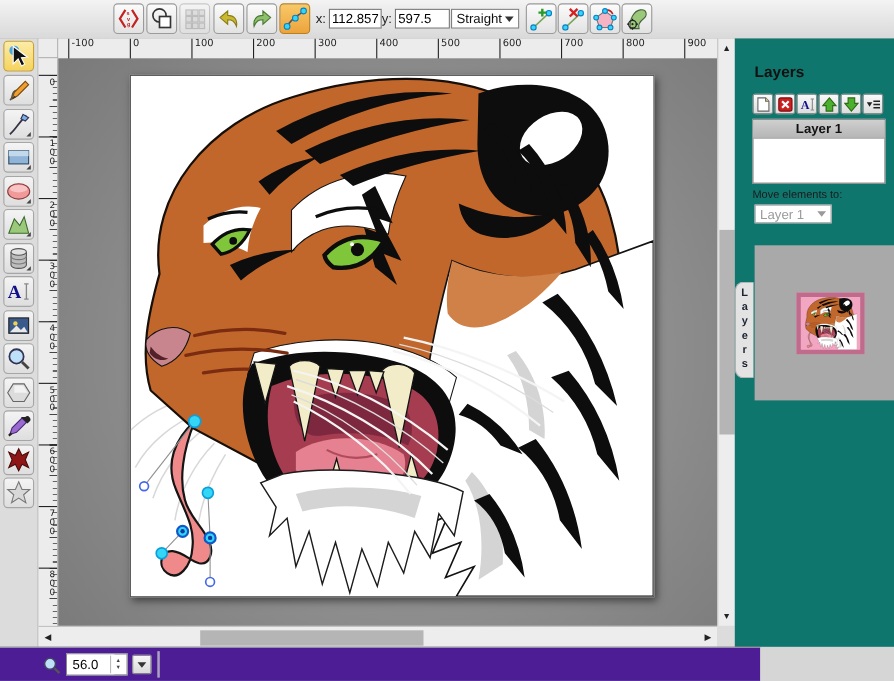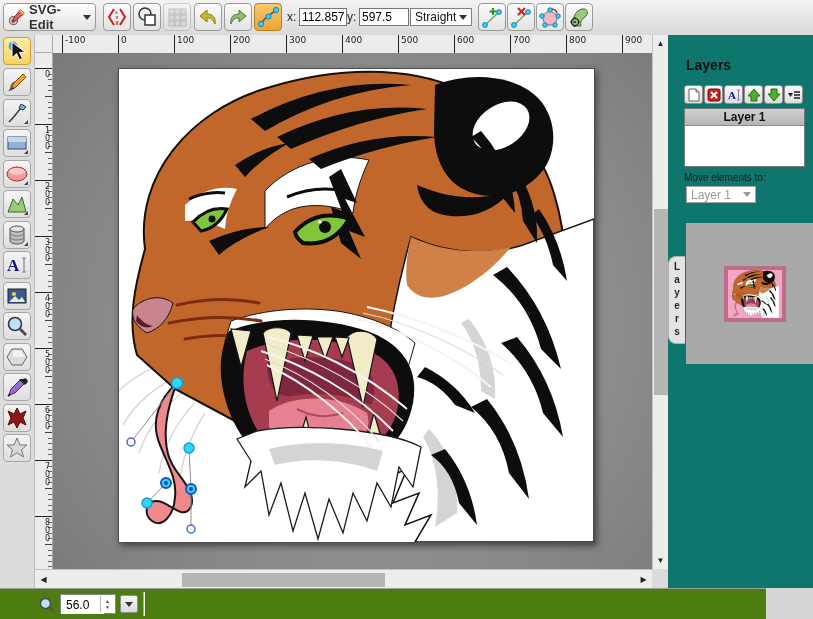--- a/index.html
+++ b/index.html
@@ -67,21 +67,21 @@
     font-size:12px;font-weight:bold;color:#111;text-align:center;line-height:16px;}
   #movelbl{position:absolute;left:16px;top:137px;font-size:10px;color:#1a1a1a;}
   #movesel{position:absolute;left:18px;top:151px;width:70px;height:17px;background:#fff;border:1px solid #a2a2a2;
     font-size:12px;color:#9a9a9a;display:flex;align-items:center;justify-content:space-between;padding:0 4px;box-sizing:border-box;}
   #thumbzone{position:absolute;left:18px;top:188px;width:127px;height:141px;background:#a9a9a9;}
   #sidetab{position:absolute;left:0;top:221px;width:17px;height:88px;background:#e3e3e3;border:1px solid #b2b2b2;border-right:none;
     border-radius:8px 0 0 8px;display:flex;align-items:center;justify-content:center;box-sizing:border-box;}
   #sidetab span{writing-mode:vertical-rl;text-orientation:upright;font-size:10px;font-weight:bold;color:#1c2433;letter-spacing:2px;}
   #thumbframe{position:absolute;left:38px;top:43px;width:54px;height:48px;border:4px solid #be6b8c;background:#f2a6c2;}
   
-  #bottombar{left:0;top:588px;width:766px;height:31px;background:#4d7c0f;border-top:1px solid #9e9e9e;box-sizing:border-box;}
+  #bottombar{left:0;top:588px;width:691px;height:31px;background:#4c1d95;border-top:1px solid #9e9e9e;box-sizing:border-box;}
   #zoominput{position:absolute;left:60px;top:5px;width:56px;height:20px;background:#fff;border:1px solid #888;box-sizing:border-box;}
   #zoominput input{border:none;outline:none;width:38px;height:18px;font-size:12px;font-family:"Liberation Sans",sans-serif;padding:0 0 0 5px;}
   #zoomspin{position:absolute;right:1px;top:1px;bottom:1px;width:13px;border-left:1px solid #bbb;
     display:flex;flex-direction:column;align-items:center;justify-content:center;gap:1px;font-size:5px;color:#444;line-height:5px;}
   #zoomdrop{position:absolute;left:120px;top:6px;width:18px;height:18px;border:1px solid #909090;border-radius:2px;
     background:linear-gradient(#f7f7f7,#d9d9d9);display:flex;align-items:center;justify-content:center;box-sizing:border-box;}
   #botsep{position:absolute;left:143px;top:3px;width:1px;height:24px;background:#aaa;box-shadow:1px 0 0 #eee;}
 </style>
 </head>
 <body>
@@ -170,30 +170,20 @@
   <g stroke="#dcdcdc" stroke-width="1.2" fill="none">
     <path d="M150,276 C196,290 248,318 284,352"></path>
         <path d="M146,290 C188,306 230,336 260,372"></path>
     <path d="M244,244 C292,254 344,278 384,306"></path>
   </g>
   <path fill="#f08a8a" stroke="#151515" stroke-width="2" d="M58,314 C40,330 31,352 41,376 C49,396 58,410 56,428 C55,447 43,459 33,452 C24,446 27,431 38,432 C48,433 54,441 62,443 C71,445 76,434 71,423 C65,409 53,401 49,385 C44,367 47,341 58,314 Z"></path>
 </symbol>
 </svg>
 
 <div id="topbar" class="abs">
-  <div id="logo-btn">
-    <svg width="20" height="20" viewBox="0 0 20 20">
-      <circle cx="6" cy="14" r="4.5" fill="#bdbdbd" stroke="#555"></circle>
-      <circle cx="6" cy="14" r="1.6" fill="#7a2020"></circle>
-      <polygon points="5,16 7,10 14,2 18,6 10,13 5,16" fill="#e35d5d" stroke="#7a2020" stroke-width="1"></polygon>
-      <polygon points="14,2 18,6 16.5,7.5 12.5,3.5" fill="#f2c94c"></polygon>
-    </svg>
-    <span class="lbl">SVG-Edit</span>
-    <span class="dcaret"></span>
-  </div>
 
   <div class="tbtn" style="left:103px">
     <svg width="22" height="22" viewBox="0 0 22 22">
       <path d="M8,3 L3,11 L8,19" fill="none" stroke="#c22222" stroke-width="2"></path>
       <path d="M14,3 L19,11 L14,19" fill="none" stroke="#c22222" stroke-width="2"></path>
       <text x="9" y="8" font-size="5" fill="#c22222" font-weight="bold">s</text>
       <text x="9.5" y="13" font-size="5" fill="#c22222" font-weight="bold">v</text>
       <text x="9.5" y="18" font-size="5" fill="#c22222" font-weight="bold">g</text>
     </svg>
   </div>

